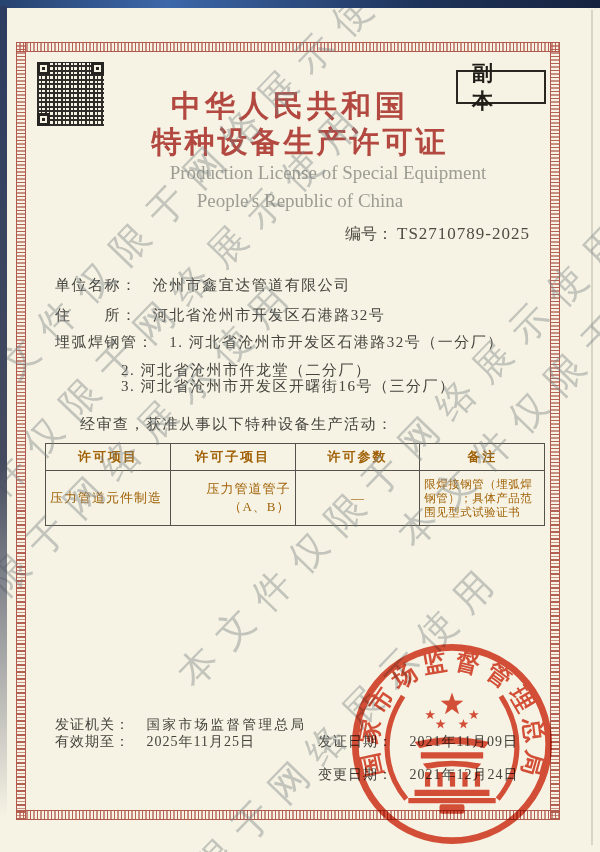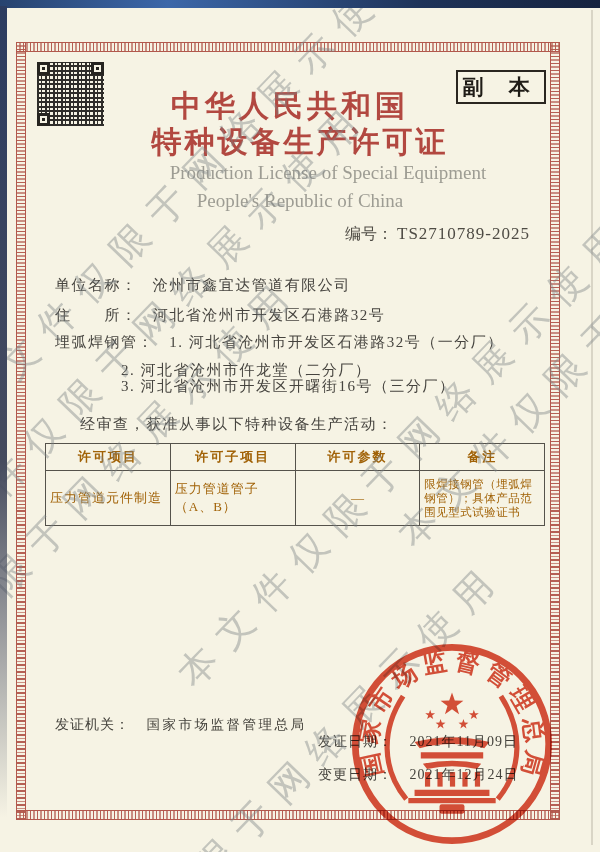--- a/index.html
+++ b/index.html
@@ -26,21 +26,21 @@
   .qr{position:absolute;left:37px;top:62px;width:67px;height:64px;z-index:3;
     background-image:
       repeating-linear-gradient(90deg,#2f2d2a 0 2px,transparent 2px 4px,#2f2d2a 4px 5px,transparent 5px 8px),
       repeating-linear-gradient(0deg,#2f2d2a 0 2px,transparent 2px 5px,#2f2d2a 5px 7px,transparent 7px 9px);}
   .qr .f{position:absolute;width:13px;height:13px;border:3px solid #262420;background:#f6f3e4;box-sizing:border-box;}
   .qr .f::after{content:"";position:absolute;left:2px;top:2px;width:3px;height:3px;background:#262420;}
   .qr .f.tl{left:0;top:0;} .qr .f.tr{right:0;top:0;} .qr .f.bl{left:0;bottom:0;}
 
   .copy-box{position:absolute;left:456px;top:70px;width:90px;height:34px;border:2px solid #2a2620;
     display:flex;align-items:center;justify-content:center;font-size:21px;font-weight:bold;
-    color:#1f1c17;letter-spacing:10px;padding-left:0;box-sizing:border-box;z-index:3;}
+    color:#1f1c17;letter-spacing:10px;padding-left:14px;box-sizing:border-box;z-index:3;}
 
   .title1{position:absolute;left:0;width:580px;top:86px;text-align:center;font-size:30px;font-weight:bold;
     color:#b24840;letter-spacing:4px;z-index:3;}
   .title2{position:absolute;left:0;width:600px;top:122px;text-align:center;font-size:30px;font-weight:bold;
     color:#b24840;letter-spacing:3px;z-index:3;}
   .en{position:absolute;left:0;width:600px;text-align:center;color:#9d9c93;z-index:3;}
   .en1{top:162px;font-size:19px;margin-left:28px;}
   .en2{top:190px;font-size:19px;}
 
   .license-no{position:absolute;left:345px;top:224px;font-size:16px;color:#4e4b44;z-index:3;}
@@ -51,21 +51,21 @@
   .r1{top:276px;} .r2{top:306px;} .r3{top:333px;}
   .r4{top:361px;left:121px;} .r5{top:377px;left:121px;}
   .r6{top:415px;left:80px;}
 
   table.permit{position:absolute;left:45px;top:443px;width:500px;border-collapse:collapse;z-index:3;
     font-size:13px;color:#a16207;table-layout:fixed;}
   table.permit th,table.permit td{border:1px solid #55524b;padding:2px 4px;}
   table.permit th{height:22px;font-weight:600;letter-spacing:2px;text-align:center;}
   table.permit td{height:50px;}
   td.c1{width:126px;letter-spacing:1px;margin-left:12px;}
-  td.c2{width:153px;letter-spacing:1px;}
+  td.c2{width:153px;letter-spacing:1px;text-align:right;}
   td.c3{width:54px;text-align:center;}
   td.c4{width:151px;font-size:11.5px;line-height:14px;letter-spacing:0.5px;padding:2px 3px;}
 
   .foot-row{position:absolute;font-size:14px;color:#44423c;letter-spacing:1px;z-index:3;white-space:nowrap;}
   .foot-row .lbl{margin-right:12px;}
   .fr1{left:55px;top:716px;} .fr1 .val{letter-spacing:2.5px;font-size:13.5px;}
   .fr2{left:55px;top:733px;}
   .fr3{left:318px;top:733px;}
   .fr4{left:318px;top:766px;}
 
@@ -147,20 +147,24 @@
       <td class="c2">压力管道管子（A、B）</td>
       <td class="c3">—</td>
       <td class="c4">限焊接钢管（埋弧焊钢管）；具体产品范围见型式试验证书</td>
     </tr>
   </tbody>
     </table>
 
   <div class="foot-row fr1">
     <span class="lbl">发证机关：</span>
     <span class="val">国家市场监督管理总局</span>
+  </div>
+  <div class="foot-row fr2">
+    <span class="lbl">有效期至：</span>
+    <span class="val">2025年11月25日</span>
   </div>
   <div class="foot-row fr3">
     <span class="lbl">发证日期：</span>
     <span class="val">2021年11月09日</span>
   </div>
   <div class="foot-row fr4">
     <span class="lbl">变更日期：</span>
     <span class="val">2021年12月24日</span>
   </div>
 

